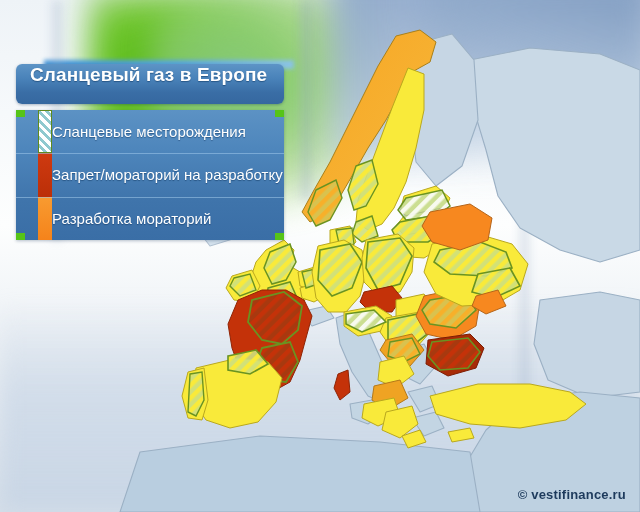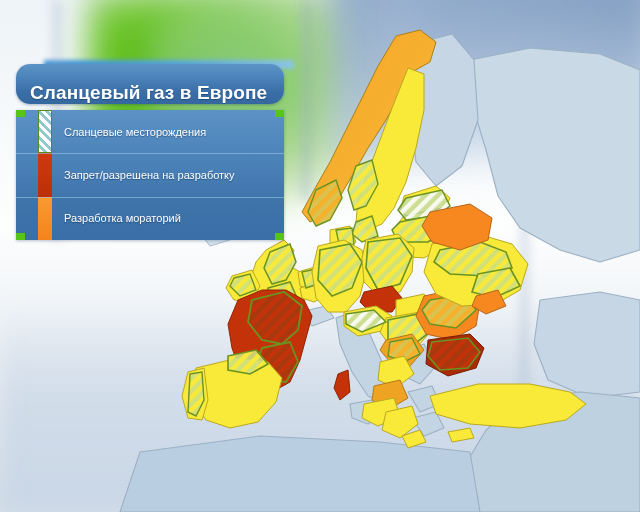--- a/index.html
+++ b/index.html
@@ -35,23 +35,23 @@
     filter:blur(10px);}
   .bg-vline{position:absolute;background:rgba(150,170,195,.30);filter:blur(5px);}
 
   
   #map{position:absolute;left:0;top:0;width:640px;height:512px;}
 
   
   .title-bar{
     position:absolute;left:16px;top:64px;width:268px;height:40px;
     background:linear-gradient(180deg,#5d94c6 0%,#4a83ba 35%,#3a6ea6 70%,#35689f 100%);
-    border-radius:14px;
+    border-radius:6px;
     box-shadow:0 1px 3px rgba(20,50,90,.35);
-    display:flex;align-items:flex-end;
+    display:flex;align-items:flex-start;
   }
   .title-bar .ttl{
     color:#ffffff;font-size:19px;font-weight:bold;letter-spacing:.1px;
     padding-left:14px;text-shadow:0 1px 1px rgba(0,40,80,.45);
     white-space:nowrap;
   }
   .legend-box{
     position:absolute;left:16px;top:110px;width:268px;height:130px;
     background:linear-gradient(180deg,#5c92c4 0%,#4e86bc 30%,#3f74ab 70%,#3a6ea6 100%);
     box-shadow:0 1px 3px rgba(20,50,90,.30);
@@ -70,21 +70,21 @@
   .sw.hatch{
     background-color:#9fd2d8;
     background-image:repeating-linear-gradient(45deg,
         #ffffff 0 3px,
         #8fc9cf 3px 6px);
     border:1px solid #5f8a1e;box-sizing:border-box;
   }
   .sw.ban{background:linear-gradient(180deg,#cf3a10 0%,#bb2f08 100%);}
   .sw.allowed{background:linear-gradient(180deg,#f89b30 0%,#f5831b 100%);}
   .sw.permits{background:linear-gradient(180deg,#fbef4e 0%,#f7e733 100%);}
-  .ltxt{color:#ffffff;font-size:11px;padding-left:12px;white-space:nowrap;
+  .ltxt{color:#ffffff;font-size:15px;white-space:nowrap;
     text-shadow:0 1px 1px rgba(10,45,85,.5);}
 
   
   .watermark{
     position:absolute;right:14px;bottom:10px;
     color:#1d3a5c;font-size:13px;font-weight:bold;
     letter-spacing:.2px;white-space:nowrap;
   }
 </style>
 </head>
@@ -290,23 +290,24 @@
     <span class="corner bl"></span>
     <span class="corner br"></span>
 
     <div class="legend-rows">
       <div class="lrow">
         <span class="sw hatch"></span>
         <span class="ltxt">Сланцевые месторождения</span>
       </div>
       <div class="lrow">
         <span class="sw ban"></span>
-        <span class="ltxt">Запрет/разрешена на разработку</span>
+        <span class="ltxt">Запрет/мораторий на разработку</span>
       </div>
       <div class="lrow">
         <span class="sw allowed"></span>
         <span class="ltxt">Разработка мораторий</span>
       </div>
     </div>
   </div>
 
+  <div class="watermark">© vestifinance.ru</div>
 
 </div>
 
 </body></html>

